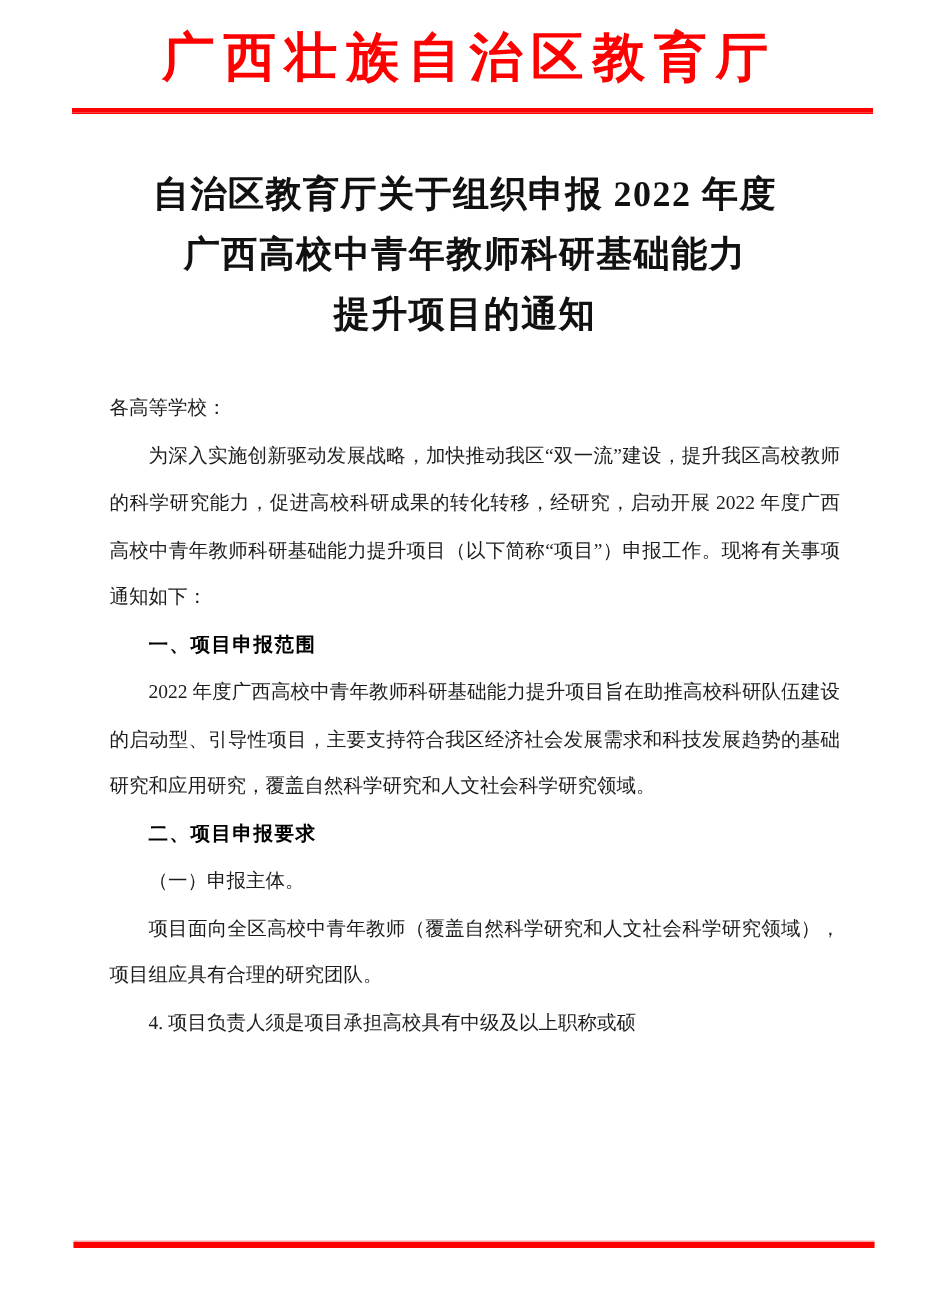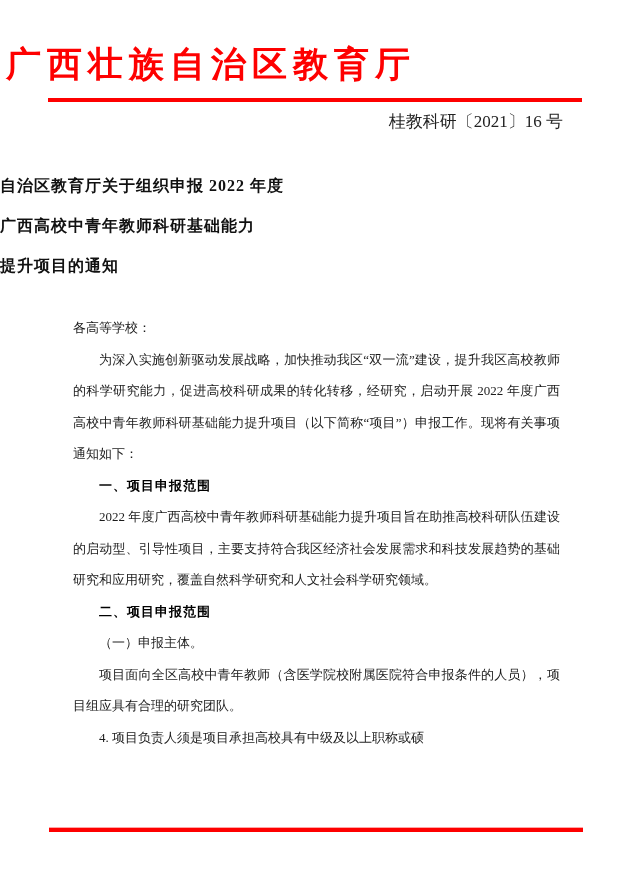--- a/index.html
+++ b/index.html
@@ -12,21 +12,22 @@
     position:relative;
     width:620px;
     height:877px;
     background:#ffffff;
     overflow:hidden;
     color:var(--color-text);
     font-family:"Liberation Serif","DejaVu Serif",serif;
   }
   
   .agency{
-    padding-top:44px;
+    padding-top:18px;
+    text-align:center;
     font-size:35px;
     line-height:42px;
     font-weight:bold;
     letter-spacing:6px;
     text-indent:6px;
     color:var(--color-accent-red);
     font-family:"Liberation Serif","DejaVu Serif",serif;
     white-space:nowrap;
   }
   .header-rule{
@@ -39,21 +40,22 @@
     margin-top:10px;
     padding-right:57px;
     text-align:right;
     font-size:17px;
     line-height:20px;
     color:#222222;
   }
   
   .title{
     margin-top:34px;
-    font-size:16px;
+    text-align:center;
+    font-size:24px;
     line-height:40px;
     font-weight:bold;
     letter-spacing:1px;
     color:#111111;
   }
   .title .title-line{display:block;}
   
   .body{
     margin:26px 60px 0 73px;
     font-size:13px;
@@ -84,35 +86,34 @@
   }
 </style>
 </head>
 <body>
 
 <div class="page">
 
   <header>
     <h1 class="agency">广西壮族自治区教育厅</h1>
     <div class="header-rule"></div>
-    <div class="doc-number">桂教科研〔2021〕16 号</div>
   </header>
 
   <h2 class="title">
     <span class="title-line">自治区教育厅关于组织申报 2022 年度</span>
     <span class="title-line">广西高校中青年教师科研基础能力</span>
     <span class="title-line">提升项目的通知</span>
   </h2>
 
   <main class="body">
     <p class="salutation">各高等学校：</p>
     <p class="para">为深入实施创新驱动发展战略，加快推动我区“双一流”建设，提升我区高校教师的科学研究能力，促进高校科研成果的转化转移，经研究，启动开展 2022 年度广西高校中青年教师科研基础能力提升项目（以下简称“项目”）申报工作。现将有关事项通知如下：</p>
     <p class="heading">一、项目申报范围</p>
     <p class="para">2022 年度广西高校中青年教师科研基础能力提升项目旨在助推高校科研队伍建设的启动型、引导性项目，主要支持符合我区经济社会发展需求和科技发展趋势的基础研究和应用研究，覆盖自然科学研究和人文社会科学研究领域。</p>
-    <p class="heading">二、项目申报范围</p>
+    <p class="heading">二、项目申报要求</p>
     <p class="para">（一）申报主体。</p>
-    <p class="para">项目面向全区高校中青年教师（含医学院校附属医院符合申报条件的人员），项目组应具有合理的研究团队。</p>
+    <p class="para">项目面向全区高校中青年教师（覆盖自然科学研究和人文社会科学研究领域），项目组应具有合理的研究团队。</p>
     <p class="para">4. 项目负责人须是项目承担高校具有中级及以上职称或硕</p>
   </main>
 
   <div class="footer-rule"></div>
 
 </div>
 
 </body></html>

